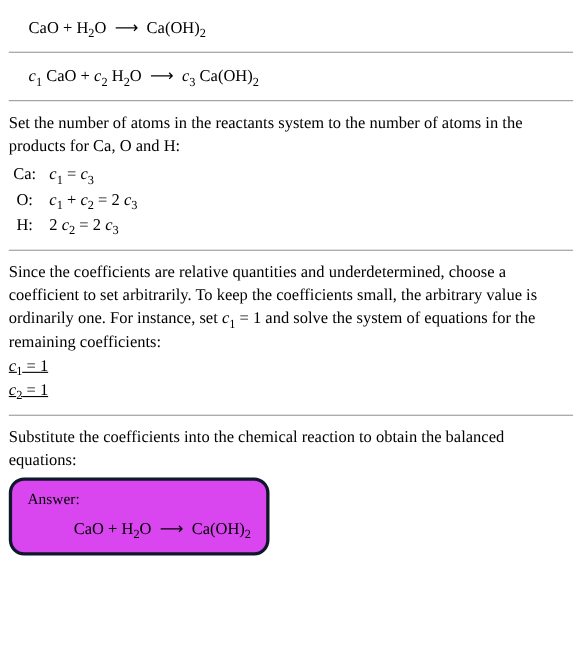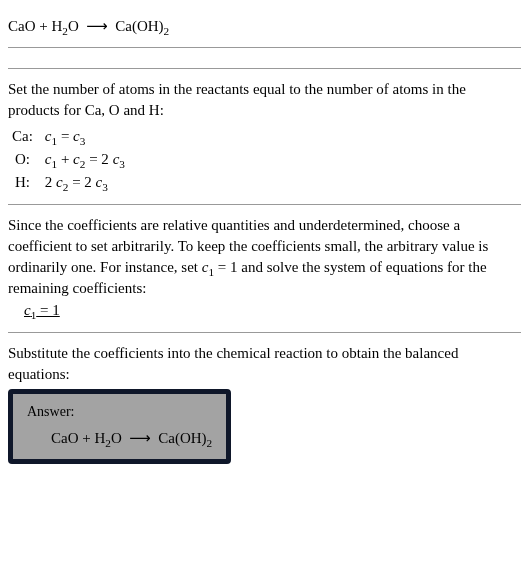--- a/index.html
+++ b/index.html
@@ -20,20 +20,21 @@
       padding: 6px 0;
     }
     .divider {
       border: none;
       border-top: 1px solid #999;
       margin: 4px 0;
     }
     .equation {
       font-family: Georgia, serif;
       margin-top: 2px;
+      margin-left: 18px;
     }
     sub {
       font-size: 0.75em;
       vertical-align: sub;
       line-height: 0;
     }
     .subscript-i {
       font-style: italic;
     }
     .atom-table {
@@ -42,28 +43,28 @@
     }
     .atom-table td {
       padding: 1px 4px;
       vertical-align: top;
     }
     .atom-table td:first-child {
       text-align: center;
       padding-right: 8px;
     }
     .coeff-list div {
-      margin: 1px 16px;
+      margin: 1px 0;
       text-decoration: underline;
     }
     .answer-box {
       display: inline-block;
-      background: #a3a3a3;
-      border: 5px solid #0f172a;
-      border-radius: 4px;
+      background: #d946ef;
+      border: 3px solid #0f172a;
+      border-radius: 14px;
       padding: 8px 14px 10px 14px;
       margin-top: 4px;
     }
     .answer-label {
       font-size: 14px;
       margin-bottom: 6px;
     }
     .answer-eq {
       padding-left: 24px;
     }
@@ -74,26 +75,27 @@
 </head>
 <body>
 
 <div class="section">
   <div class="equation">CaO + H<sub>2</sub>O&nbsp;&nbsp;⟶&nbsp;&nbsp;Ca(OH)<sub>2</sub></div>
 </div>
 
 <hr class="divider">
 
 <div class="section">
+  <div class="equation"><span class="var">c</span><sub>1</sub> CaO + <span class="var">c</span><sub>2</sub> H<sub>2</sub>O&nbsp;&nbsp;⟶&nbsp;&nbsp;<span class="var">c</span><sub>3</sub> Ca(OH)<sub>2</sub></div>
 </div>
 
 <hr class="divider">
 
 <div class="section">
-  <div>Set the number of atoms in the reactants equal to the number of atoms in the products for Ca, O and H:</div>
+  <div>Set the number of atoms in the reactants system to the number of atoms in the products for Ca, O and H:</div>
   <table class="atom-table">
     <tbody>
         <tr>
           <td>Ca:</td>
           <td><span class="var">c</span><sub>1</sub> = <span class="var">c</span><sub>3</sub></td>
         </tr>
         <tr>
           <td>O:</td>
           <td><span class="var">c</span><sub>1</sub> + <span class="var">c</span><sub>2</sub> = 2 <span class="var">c</span><sub>3</sub></td>
         </tr>
@@ -104,20 +106,21 @@
       </tbody>
   </table>
 </div>
 
 <hr class="divider">
 
 <div class="section">
   <div>Since the coefficients are relative quantities and underdetermined, choose a coefficient to set arbitrarily. To keep the coefficients small, the arbitrary value is ordinarily one. For instance, set <span class="var">c</span><sub>1</sub> = 1 and solve the system of equations for the remaining coefficients:</div>
   <div class="coeff-list">
       <div><span class="var">c</span><sub>1</sub> = 1</div>
+      <div><span class="var">c</span><sub>2</sub> = 1</div>
     </div>
 </div>
 
 <hr class="divider">
 
 <div class="section">
   <div>Substitute the coefficients into the chemical reaction to obtain the balanced equations:</div>
   <div class="answer-box">
     <div class="answer-label">Answer:</div>
     <div class="answer-eq equation">CaO + H<sub>2</sub>O&nbsp;&nbsp;⟶&nbsp;&nbsp;Ca(OH)<sub>2</sub></div>

